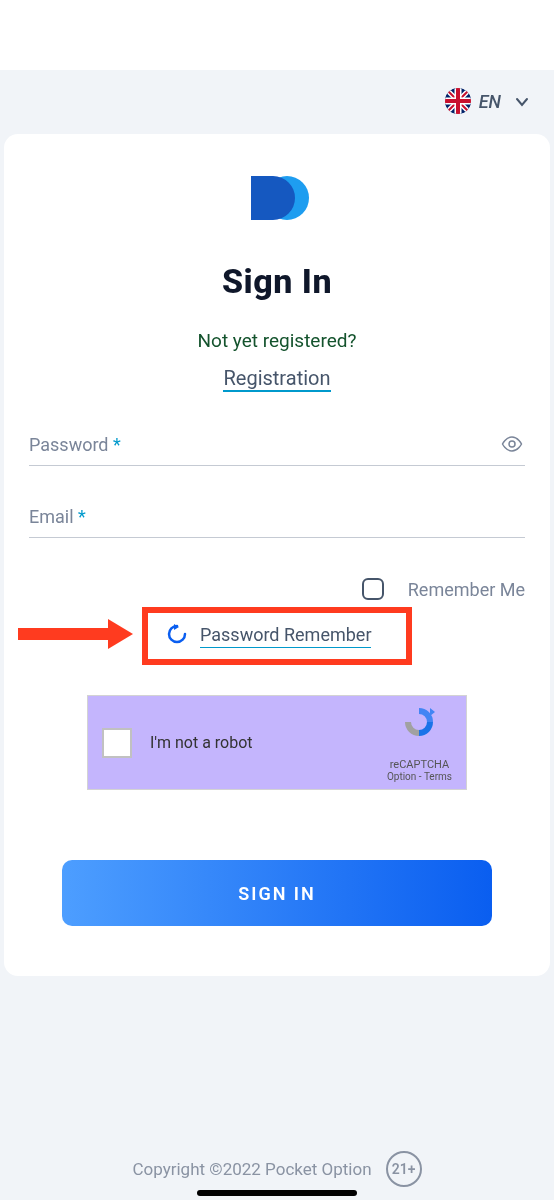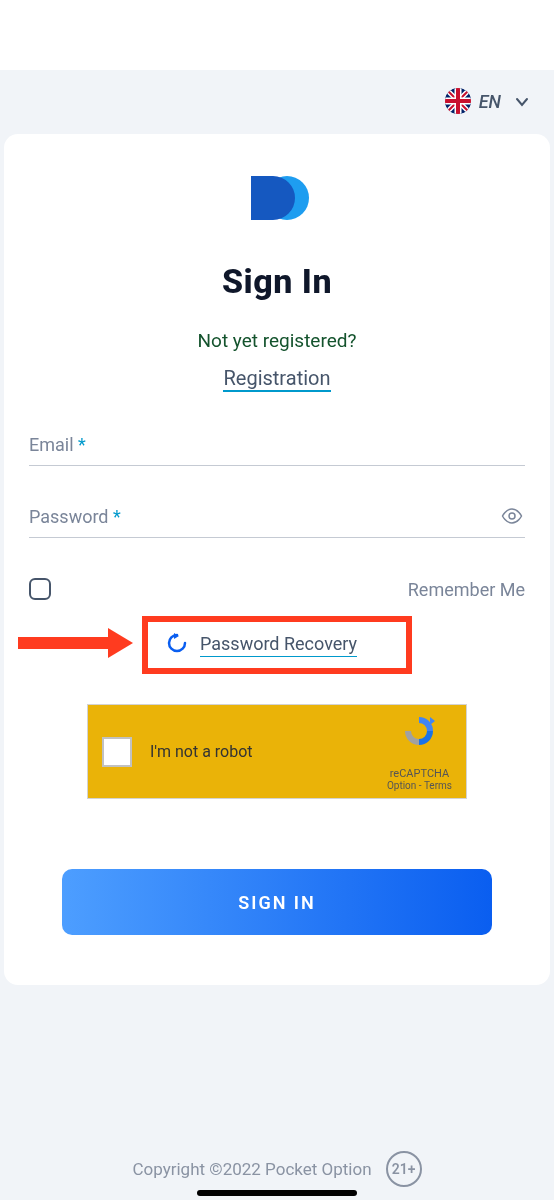--- a/index.html
+++ b/index.html
@@ -101,24 +101,24 @@
       margin-top: 10px;
     }
     .eye-icon {
       position: absolute;
       right: 2px;
       top: 2px;
       color: #7a8599;
     }
     .remember-row {
       display: flex;
-      justify-content: space-between;
+      justify-content: flex-end;
       align-items: center;
       gap: 24px;
-      margin-bottom: 16px;
+      margin-bottom: 7px;
     }
     .checkbox {
       width: 22px;
       height: 22px;
       border: 2px solid #46556a;
       border-radius: 6px;
     }
     .remember-label {
       color: #7a8599;
       font-size: 18px;
@@ -140,21 +140,21 @@
       transform: translateY(-50%);
     }
     .recovery-link {
       color: #46556a;
       font-size: 18px;
       border-bottom: 1px solid #0099cc;
       padding-bottom: 2px;
     }
     .recaptcha {
       border: 1px solid #d3d3d3;
-      background: #eab308;
+      background: #c4b5fd;
       width: 380px;
       height: 95px;
       margin: 0 auto 70px;
       display: flex;
       align-items: center;
       padding: 0 14px;
     }
     .recaptcha-check {
       width: 30px;
       height: 30px;
@@ -264,34 +264,34 @@
   </div>
 
   <h1 class="title">Sign In</h1>
 
   <p class="subtitle">Not yet registered?</p>
 
   <a class="reg-link">Registration</a>
 
   <div class="field">
     <span class="field-label">
-      <span>Email</span> <span class="asterisk">*</span>
-    </span>
-    <div class="field-line"></div>
-  </div>
-
-  <div class="field">
-    <span class="field-label">
       <span>Password</span> <span class="asterisk">*</span>
     </span>
     <span class="eye-icon">
       <svg width="22" height="16" viewBox="0 0 22 16">
           <path d="M11 1 C5 1 1.5 8 1.5 8 C1.5 8 5 15 11 15 C17 15 20.5 8 20.5 8 C20.5 8 17 1 11 1 Z" stroke="#7a8599" stroke-width="1.5" fill="none"></path>
           <circle cx="11" cy="8" r="3" stroke="#7a8599" stroke-width="1.5" fill="none"></circle>
         </svg>
+    </span>
+    <div class="field-line"></div>
+  </div>
+
+  <div class="field">
+    <span class="field-label">
+      <span>Email</span> <span class="asterisk">*</span>
     </span>
     <div class="field-line"></div>
   </div>
 
   <div class="remember-row">
     <div class="checkbox"></div>
     <span class="remember-label">Remember Me</span>
   </div>
 
   <div class="recovery-box">
@@ -300,21 +300,21 @@
         <line x1="0" y1="15" x2="95" y2="15" stroke="#ff3b1f" stroke-width="12"></line>
         <polygon points="90,0 115,15 90,30" fill="#ff3b1f"></polygon>
       </svg>
     </div>
     <span>
       <svg width="22" height="22" viewBox="0 0 22 22">
         <path d="M 11 3 A 8 8 0 1 0 19 11" stroke="#0a5ef0" stroke-width="2.5" fill="none" stroke-linecap="round"></path>
         <polygon points="8,1 13,4 8,7" fill="#0a5ef0"></polygon>
       </svg>
     </span>
-    <a class="recovery-link">Password Recovery</a>
+    <a class="recovery-link">Password Remember</a>
   </div>
 
   <div class="recaptcha">
     <div class="recaptcha-check"></div>
     <div class="recaptcha-label">I'm not a robot</div>
     <div class="recaptcha-right">
       <svg width="36" height="36" viewBox="0 0 36 36">
         <path d="M 18 4 A 14 14 0 0 1 32 18 L 26 18 A 8 8 0 0 0 18 10 Z" fill="#4285f4"></path>
         <path d="M 32 18 A 14 14 0 0 1 18 32 L 18 26 A 8 8 0 0 0 26 18 Z" fill="#1a73e8"></path>
         <path d="M 18 32 A 14 14 0 0 1 4 18 L 10 18 A 8 8 0 0 0 18 26 Z" fill="#a1a1a1"></path>

